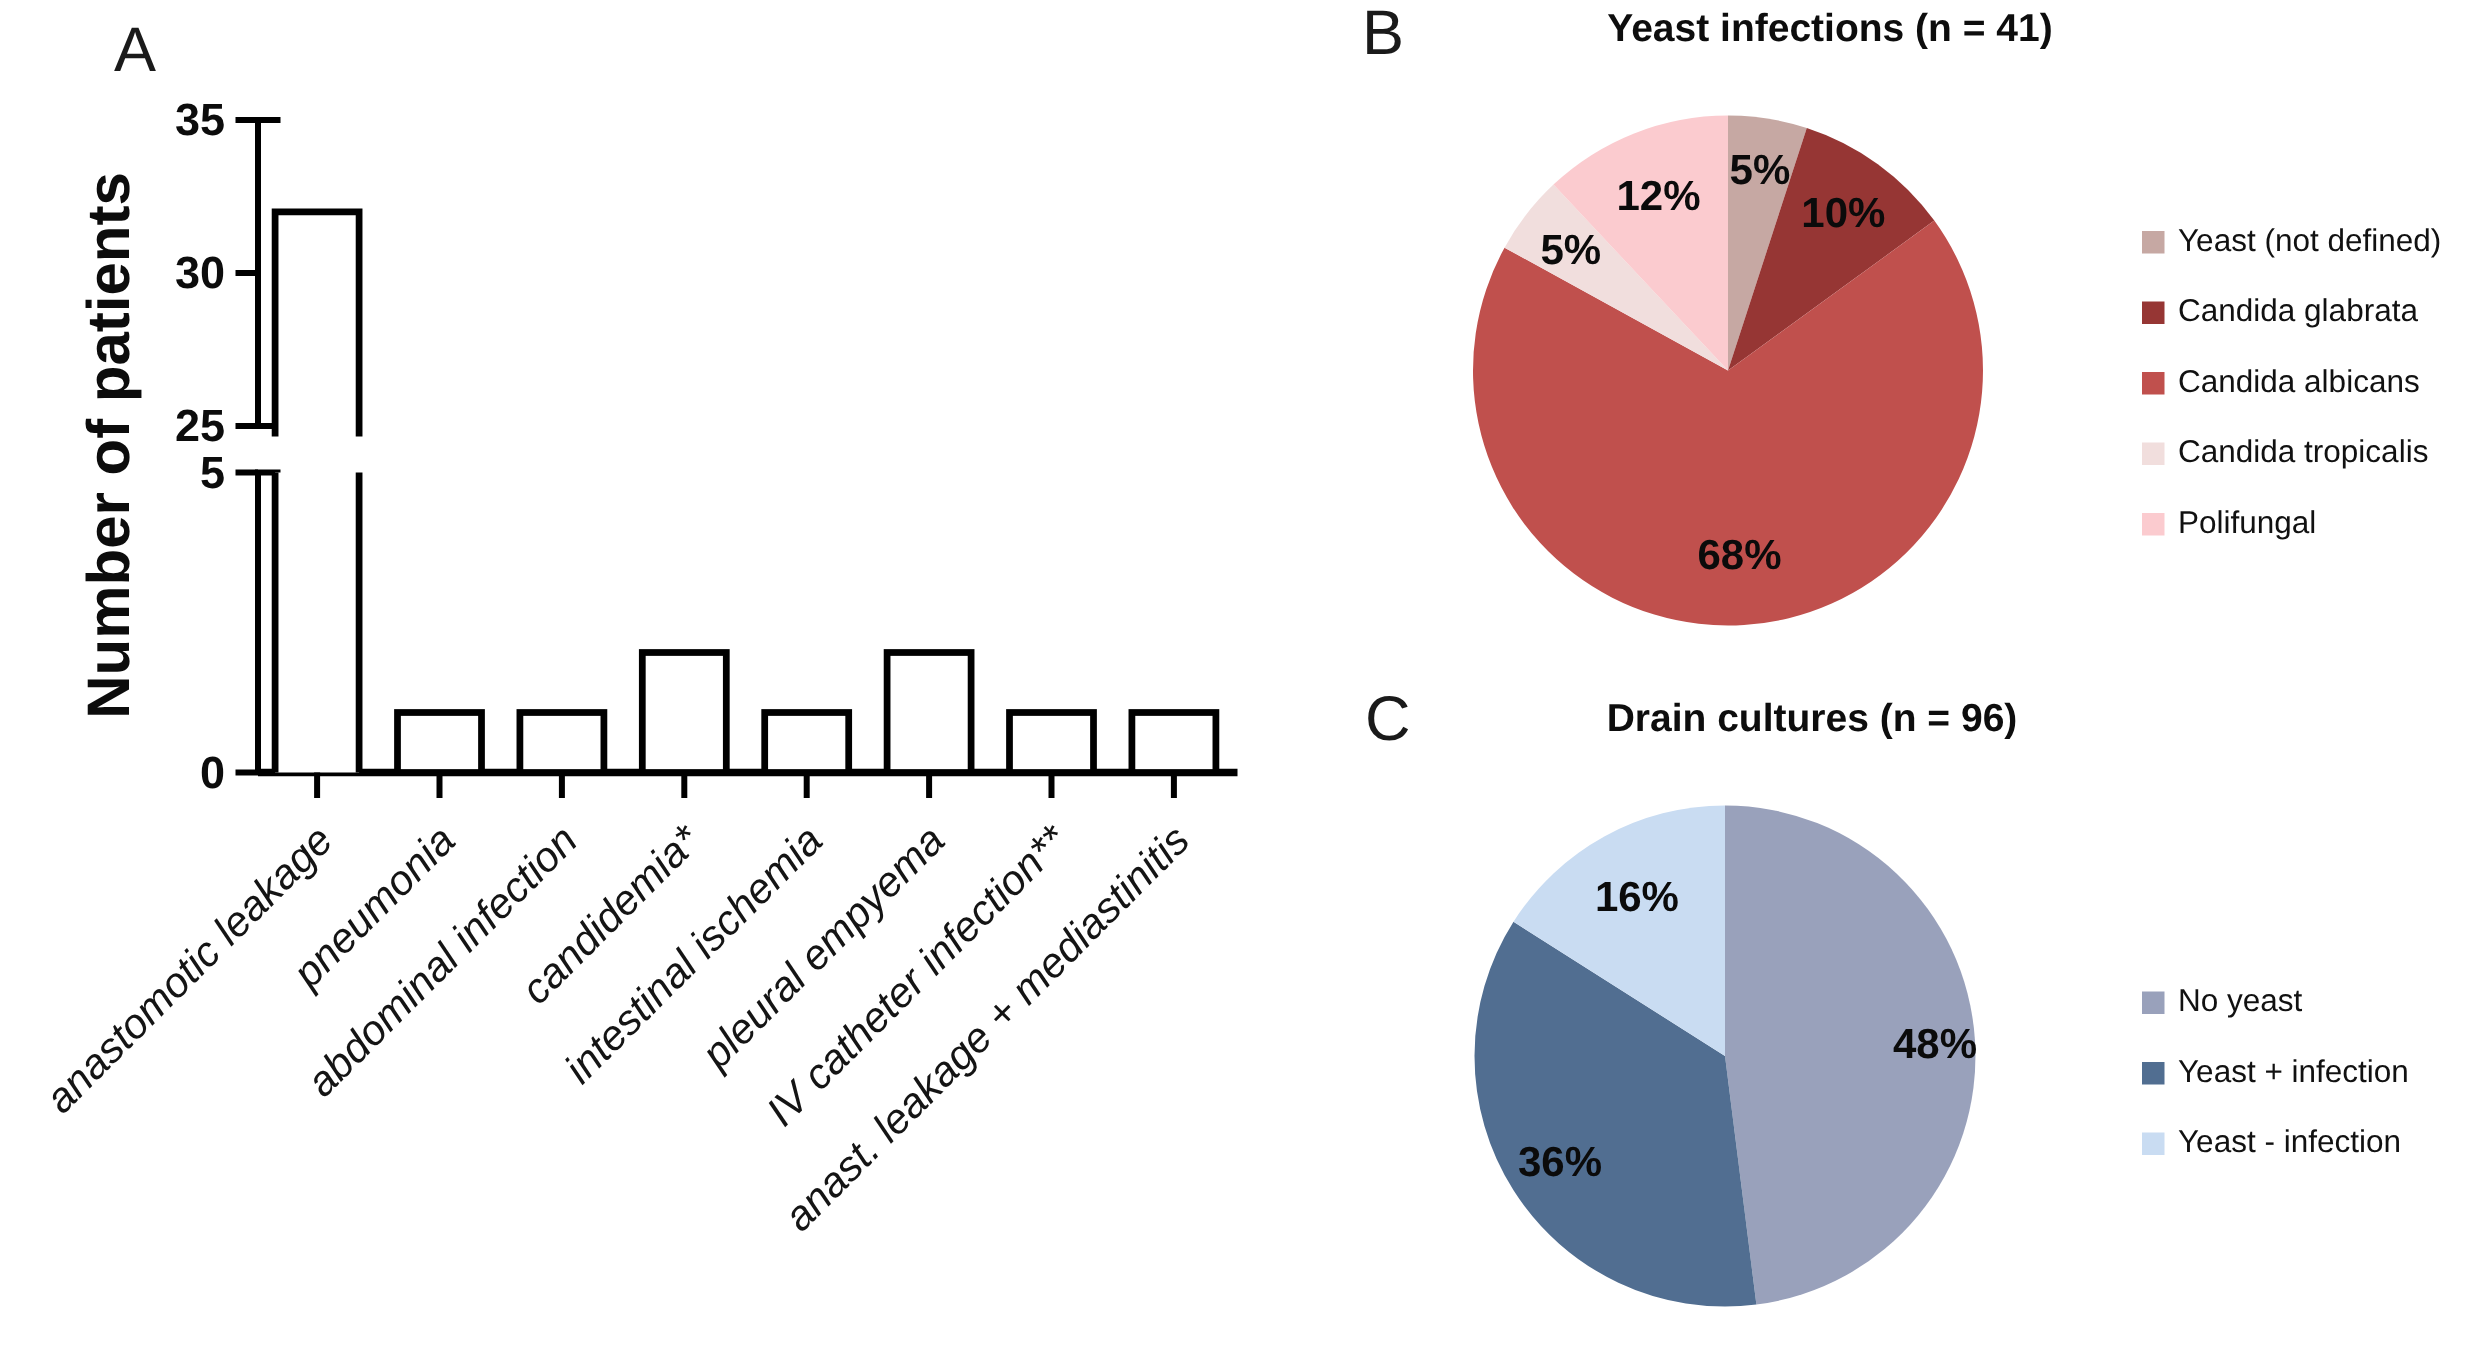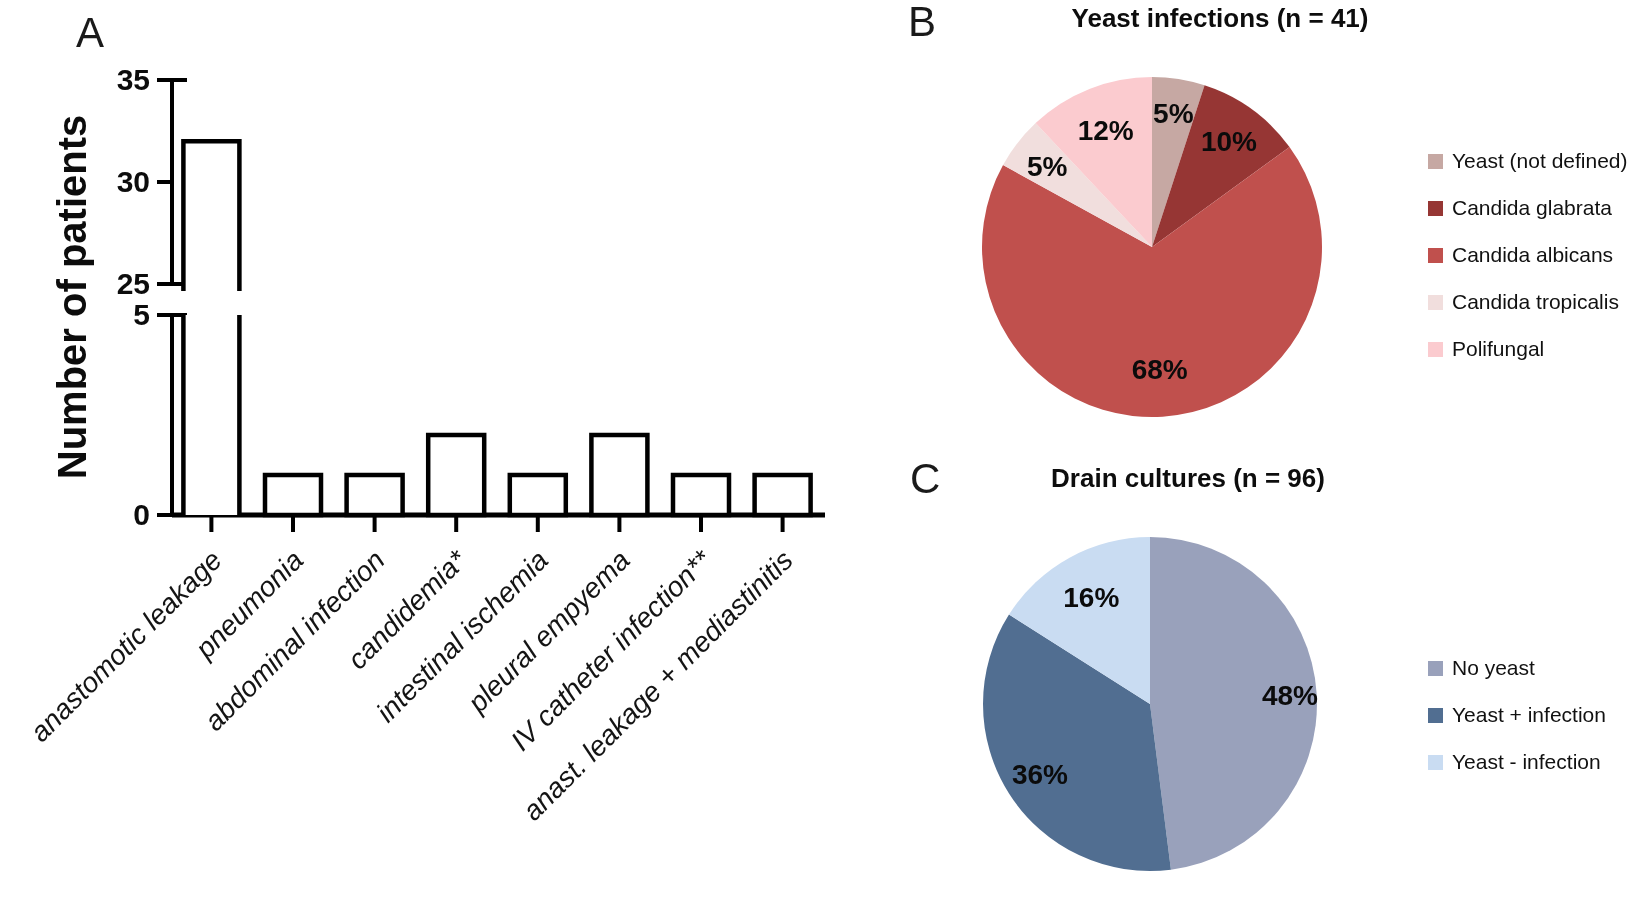--- a/index.html
+++ b/index.html
@@ -102,21 +102,21 @@
   </svg>
 
   <div class="panel-letter" style="left:76px;top:12px;">A</div>
 
   <div class="panel-letter" style="left:908px;top:1px;">B</div>
 
   <div class="panel-letter" style="left:910px;top:458px;">C</div>
 
   <div class="pie-title" style="left:940px;top:0px;width:560px;">Yeast infections (n = 41)</div>
 
-  <div class="pie-title" style="left:908px;top:460px;width:560px;">Drain cultures (n = 96)</div>
+  <div class="pie-title" style="left:928px;top:460px;width:560px;">Drain cultures (n = 96)</div>
 
   <div class="legend" style="left:1428px;top:656px;">
     <div class="legend-item">
       <span class="swatch" style="background: rgb(153, 161, 187);"></span>
       <span>No yeast</span>
     </div>
     <div class="legend-item">
       <span class="swatch" style="background: rgb(81, 110, 145);"></span>
       <span>Yeast + infection</span>
     </div>

